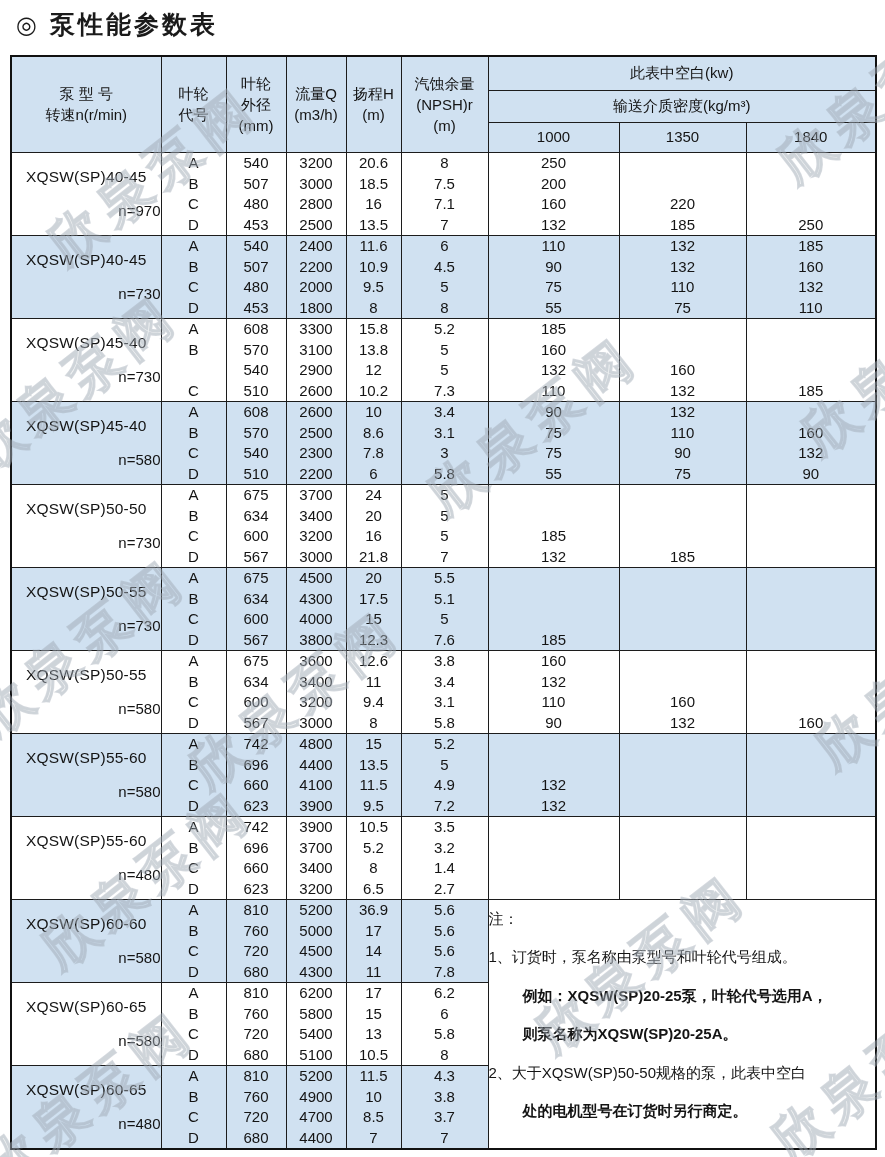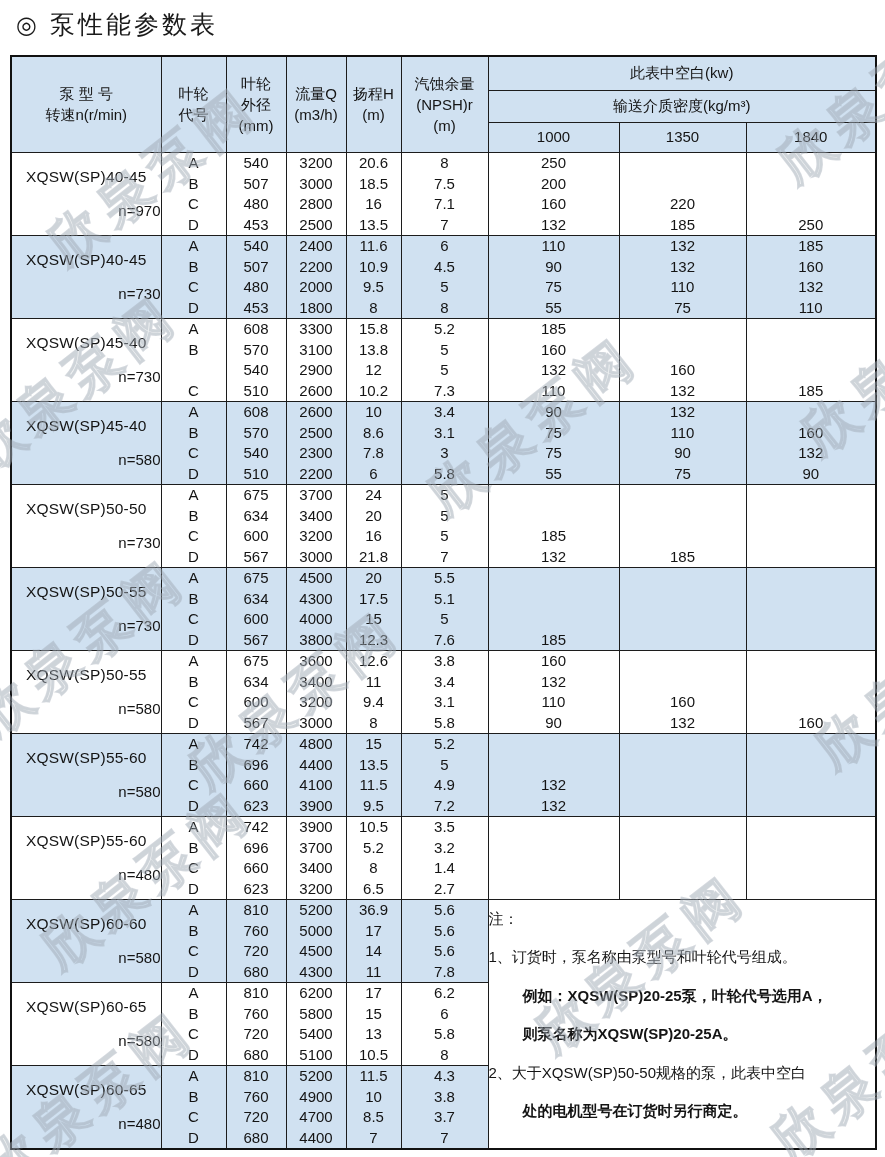--- a/index.html
+++ b/index.html
@@ -4,21 +4,21 @@
 <style>
   html,body { margin:0; padding:0; background:#ffffff; }
   .page {
     position:relative; width:885px; height:1157px; background:#ffffff;
     font-family:"Liberation Sans","DejaVu Sans",sans-serif; color:#141414; overflow:hidden;
   }
   .title-row {
     position:absolute; left:16px; top:8px; display:flex; align-items:center; gap:13px;
   }
   .title-icon { font-size:24px; font-weight:normal; color:#1a1a1a; line-height:1; }
-  .title-text { font-size:25px; font-weight:normal; letter-spacing:3px; color:#1a1a1a; }
+  .title-text { font-size:25px; font-weight:bold; letter-spacing:3px; color:#1a1a1a; }
 
   table.perf {
     position:absolute; left:10px; top:55px; width:865px;
     border-collapse:collapse; table-layout:fixed; border:2px solid #111;
   }
   .perf th, .perf td { border:1px solid #1c1c1c; padding:0; }
   .perf th {
     background:#d0e1f1; font-weight:normal; font-size:15px; line-height:20px;
     text-align:center; vertical-align:middle; color:#141414;
   }

